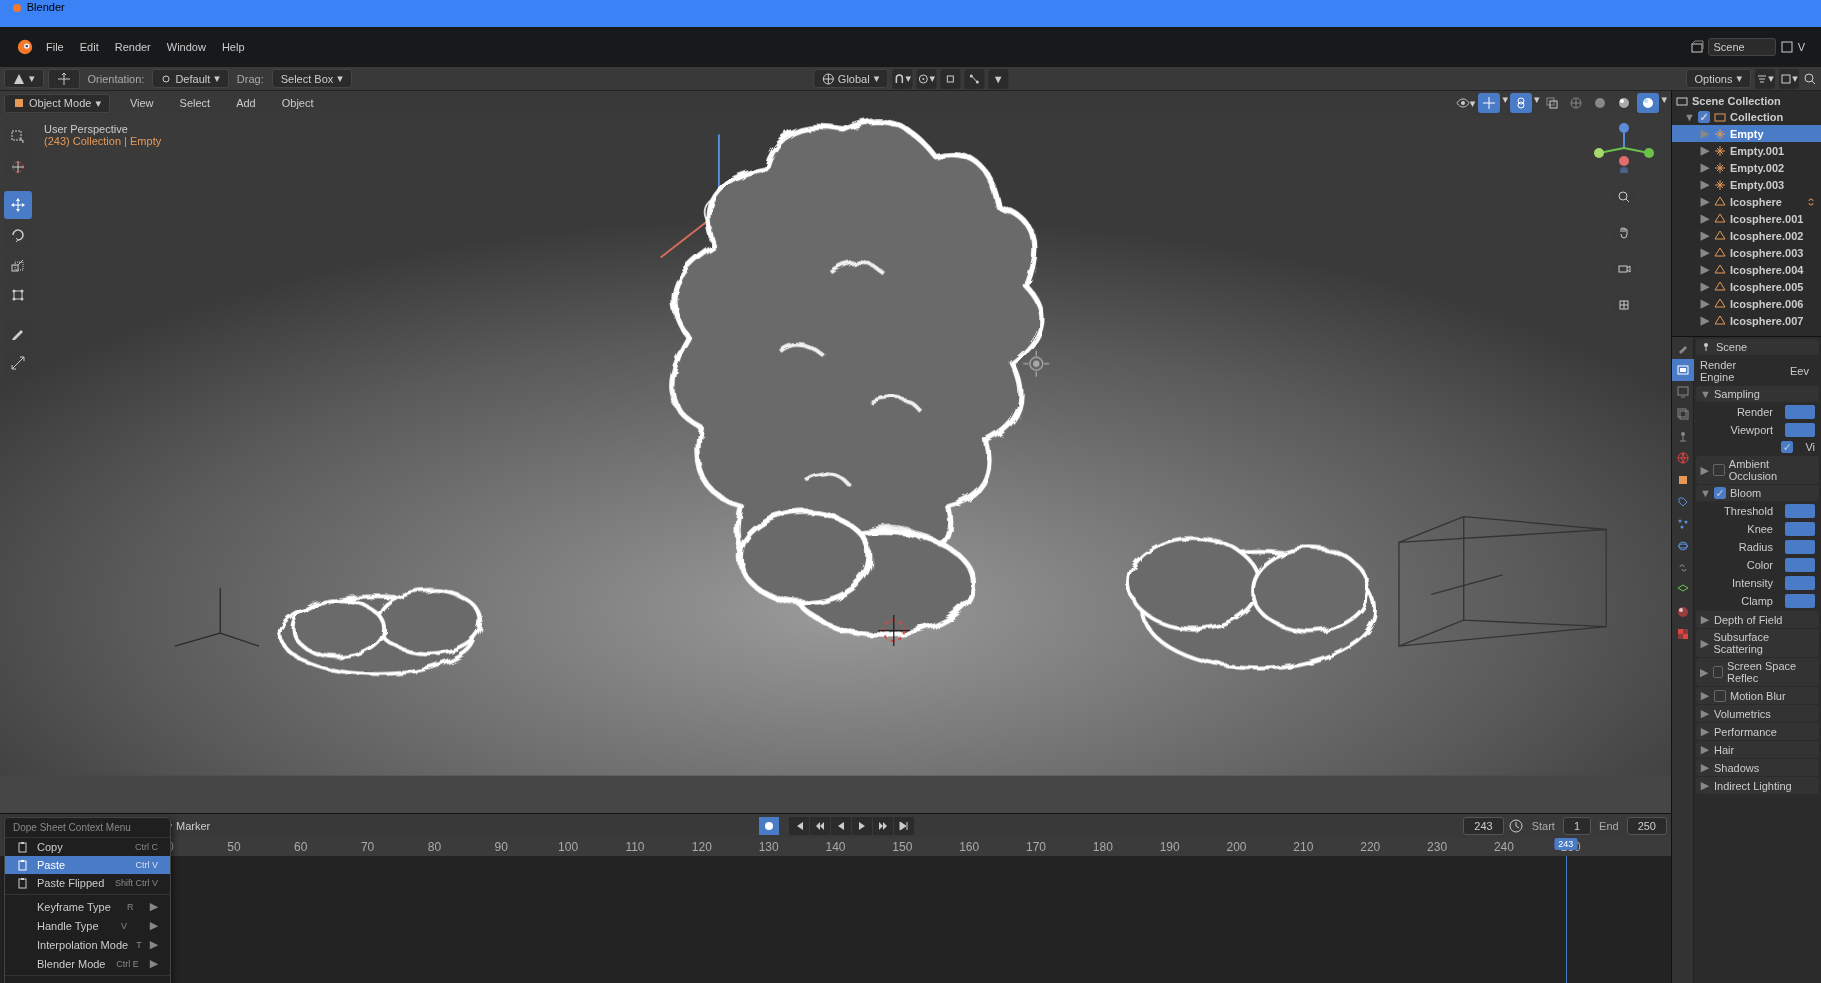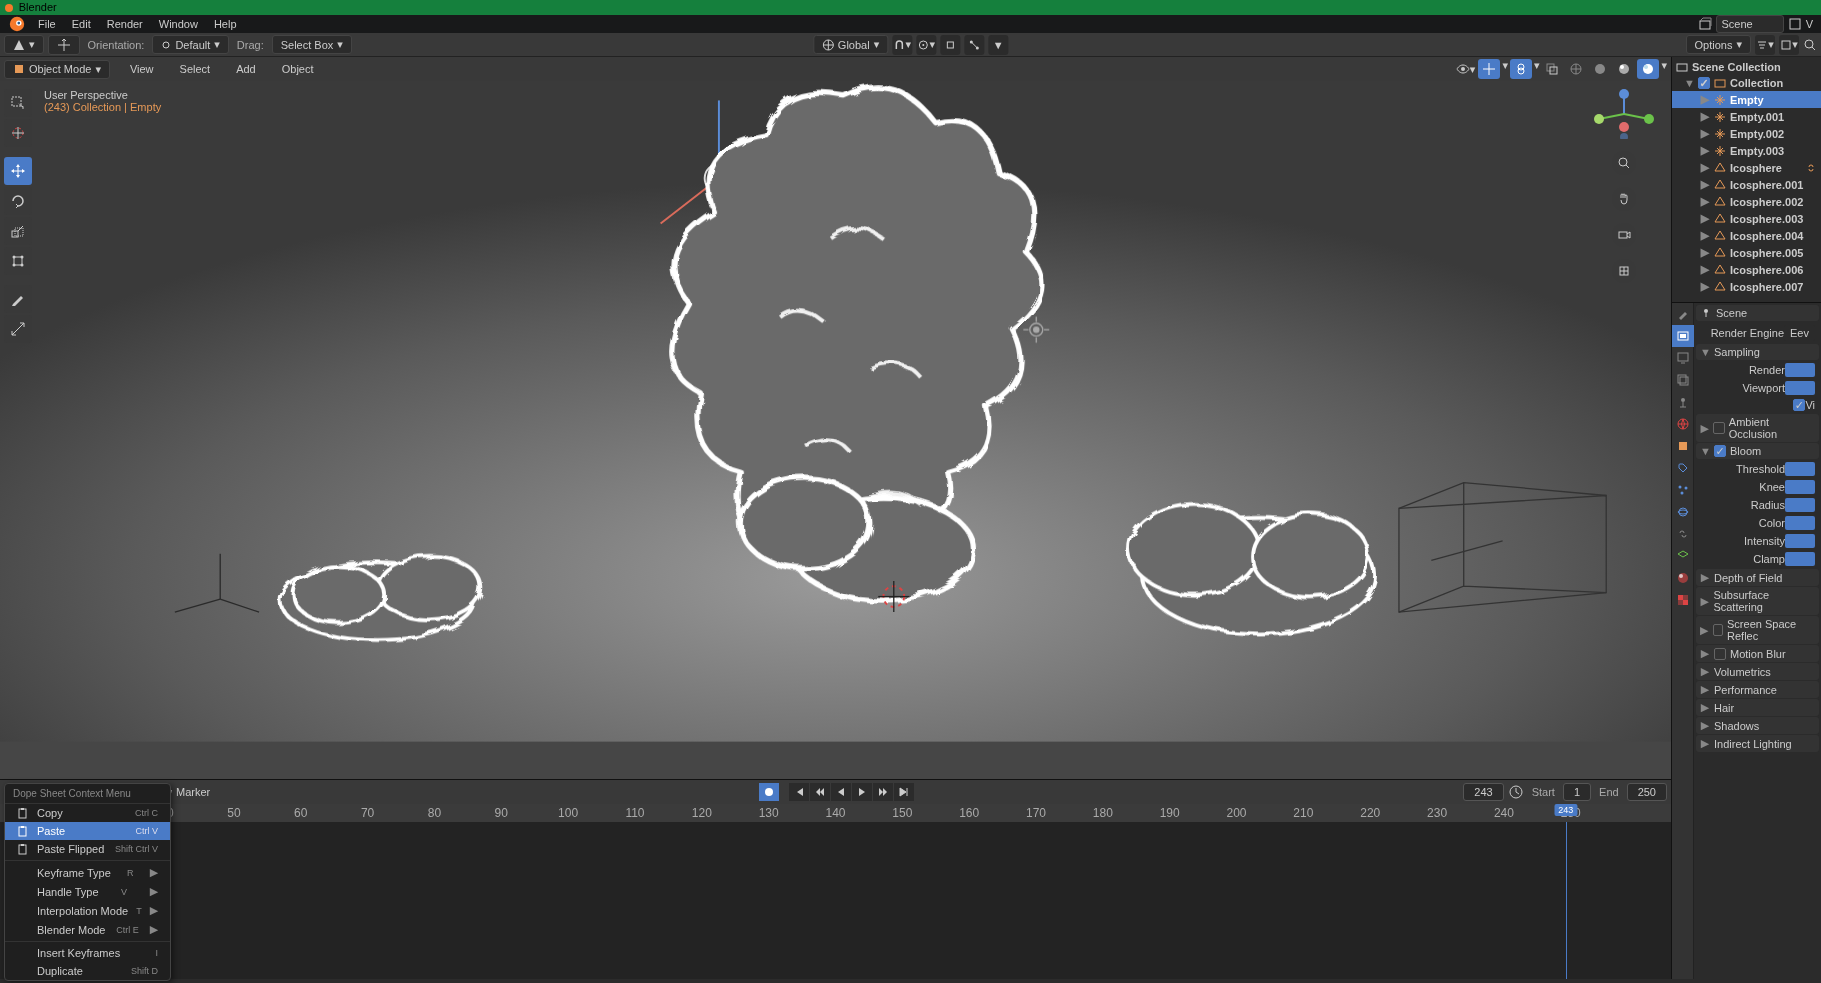--- a/index.html
+++ b/index.html
@@ -1,21 +1,21 @@
 <!DOCTYPE html>
 <html><head>
 <meta charset="utf-8">
 <style>
   * { margin: 0; padding: 0; box-sizing: border-box; font-family: sans-serif; font-size: 11px; user-select: none; }
   body { background: #2b2b2b; color: #ccc; overflow: hidden; width: 1821px; height: 983px; }
   
-  .title-bar { background: #15803d; color: #000; height: 15px; padding: 1px 4px; font-size: 10px; }
+  .title-bar { background: #3b82f6; color: #000; height: 27px; padding: 1px 12px; font-size: 10px; }
   .title-bar svg { vertical-align: middle; margin-right: 2px; }
   
-  .top-menu { background: #18191a; height: 18px; display: flex; align-items: center; padding: 0 8px; }
+  .top-menu { background: #18191a; height: 40px; display: flex; align-items: center; padding: 0 16px; }
   .top-menu .logo { width: 18px; height: 18px; margin-right: 4px; }
   .top-menu .menu-item { padding: 3px 8px; color: #ccc; cursor: default; }
   .top-menu .workspace-tabs { display: flex; margin-left: 20px; }
   .top-menu .tab { padding: 4px 10px; border-radius: 4px 4px 0 0; color: #888; }
   .top-menu .tab.active { background: #3a3a3a; color: #fff; }
   .top-menu .right { margin-left: auto; display: flex; align-items: center; gap: 4px; }
   .top-menu .scene-box { background: #2b2b2b; border: 1px solid #444; border-radius: 3px; padding: 2px 30px 2px 4px; color:#ccc; }
   
   .tool-header { background: #393939; height: 24px; display: flex; align-items: center; padding: 0 4px; gap: 4px; border-bottom: 1px solid #222; }
   .tool-header .dropdown { background: #2b2b2b; border: 1px solid #444; border-radius: 3px; padding: 2px 8px; color: #ccc; display: flex; align-items:center; gap:4px; }
@@ -78,21 +78,21 @@
   .outliner-item.sel { background:#4a7bc7; color:#fff; }
   .tri { width:10px; text-align:center; color:#888; }
   
   .properties { flex:1; background:#2b2b2b; border-top:1px solid #111; display:flex; overflow:hidden; }
   .prop-tabs { width:22px; background:#333; display:flex; flex-direction:column; border-right:1px solid #222; }
   .prop-tabs .ptab { width:22px; height:22px; display:flex; align-items:center; justify-content:center; }
   .prop-tabs .ptab.active { background:#4a7bc7; }
   .prop-content { flex:1; overflow:hidden; padding:2px; }
   .prop-header { display:flex; align-items:center; gap:4px; background:#333; padding:2px 4px; border-radius:3px; margin-bottom:2px; }
   .prop-section { background:#333; padding:2px 4px; margin:1px 0; border-radius:3px; display:flex; align-items:center; gap:4px; }
-  .prop-field { display:flex; justify-content:flex-end; align-items:center; padding:2px 4px; gap:0; }
+  .prop-field { display:flex; justify-content:flex-end; align-items:center; padding:2px 4px; gap:12px; }
   .prop-field .fld { background:#4a7bc7; width:30px; height:14px; border-radius:2px; }
   .checkbox { width:12px; height:12px; border:1px solid #666; border-radius:2px; display:inline-flex; align-items:center; justify-content:center; }
   .checkbox.checked { background:#4a7bc7; border-color:#4a7bc7; }
   .icon-search { width:14px; height:14px; }
 
   .center-controls { position:absolute; left:50%; transform:translateX(-50%); display:flex; align-items:center; gap:4px; }
 </style>
 </head>
 <body>
 

